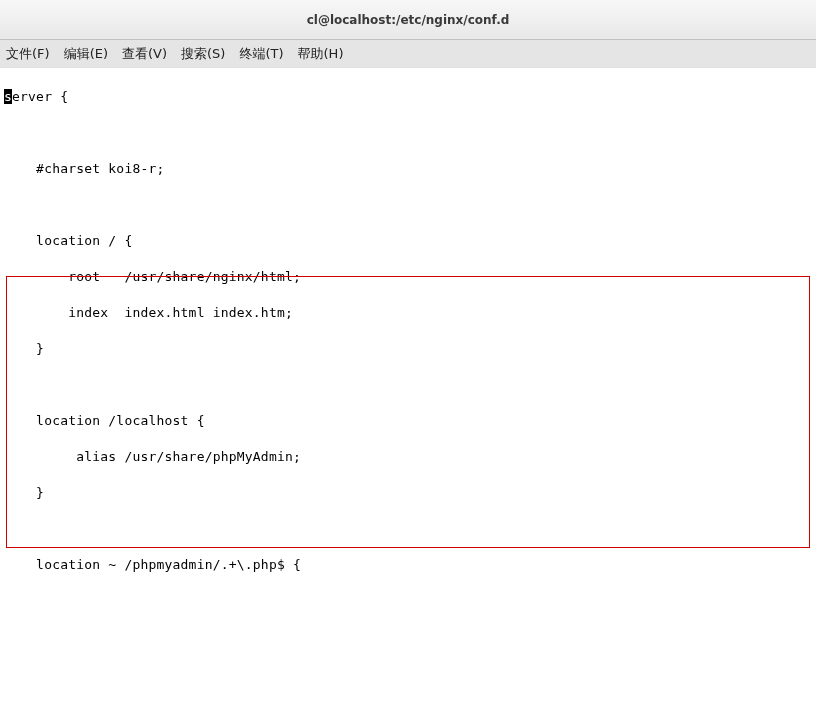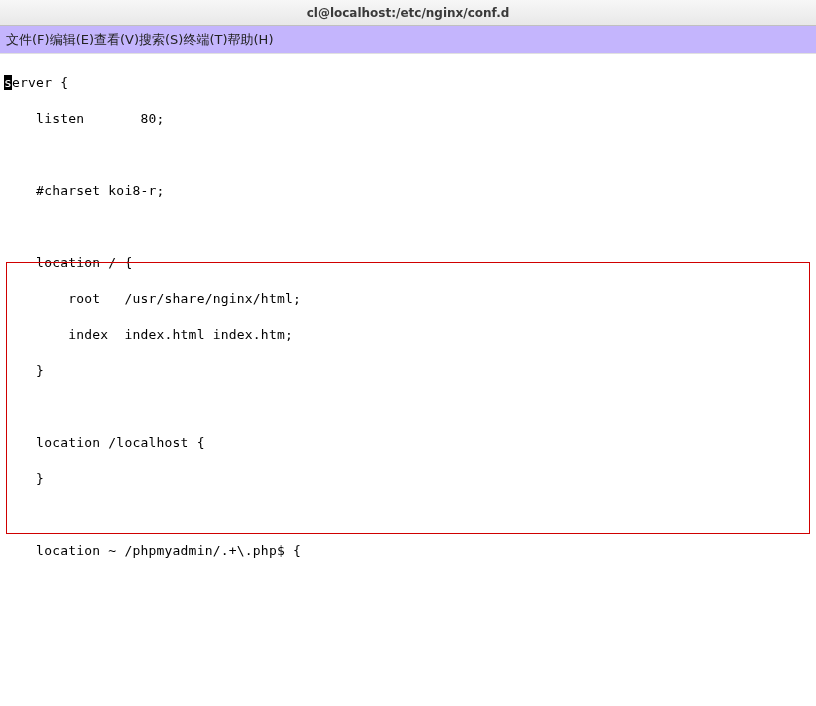--- a/index.html
+++ b/index.html
@@ -6,40 +6,41 @@
     body {
       width: 816px;
       height: 706px;
       background: #ffffff;
       font-family: "DejaVu Sans Mono", "Liberation Mono", monospace;
       font-size: 13px;
       color: #000;
       overflow: hidden;
     }
     .titlebar {
-      height: 26px;
+      height: 40px;
       background: linear-gradient(to bottom, #f7f7f7, #e8e8e8);
       border-bottom: 1px solid #c0c0c0;
       display: flex;
       align-items: center;
       justify-content: center;
       font-family: "DejaVu Sans", sans-serif;
       font-size: 12px;
       font-weight: bold;
       color: #3a3a3a;
     }
     .menubar {
       height: 28px;
-      background: #c4b5fd;
+      background: #e5e5e5;
       display: flex;
       align-items: center;
       padding: 0 6px;
       font-family: "DejaVu Sans", sans-serif;
       font-size: 13px;
       color: #222;
+      gap: 14px;
       border-bottom: 1px solid #e0e0e0;
     }
     .menuitem { cursor: default; }
     .terminal {
       position: relative;
       padding: 2px 4px;
       white-space: pre;
       line-height: 18px;
       font-size: 13px;
       letter-spacing: 0.2px;
@@ -69,30 +70,30 @@
   <span class="menuitem">文件(F)</span>
   <span class="menuitem">编辑(E)</span>
   <span class="menuitem">查看(V)</span>
   <span class="menuitem">搜索(S)</span>
   <span class="menuitem">终端(T)</span>
   <span class="menuitem">帮助(H)</span>
 </div>
 
 <div class="terminal">
 <div><span class="cursor-block">s</span><span>erver {</span></div>
-<div>    listen       80;</div>
 <div> </div>
 <div>    #charset koi8-r;</div>
 <div> </div>
 <div>    location / {</div>
 <div>        root   /usr/share/nginx/html;</div>
 <div>        index  index.html index.htm;</div>
 <div>    }</div>
 <div> </div>
 <div>    location /localhost {</div>
+<div>         alias /usr/share/phpMyAdmin;</div>
 <div>    }</div>
 <div> </div>
 <div>    location ~ /phpmyadmin/.+\.php$ {</div>
 
 
 
 
 
 
 

